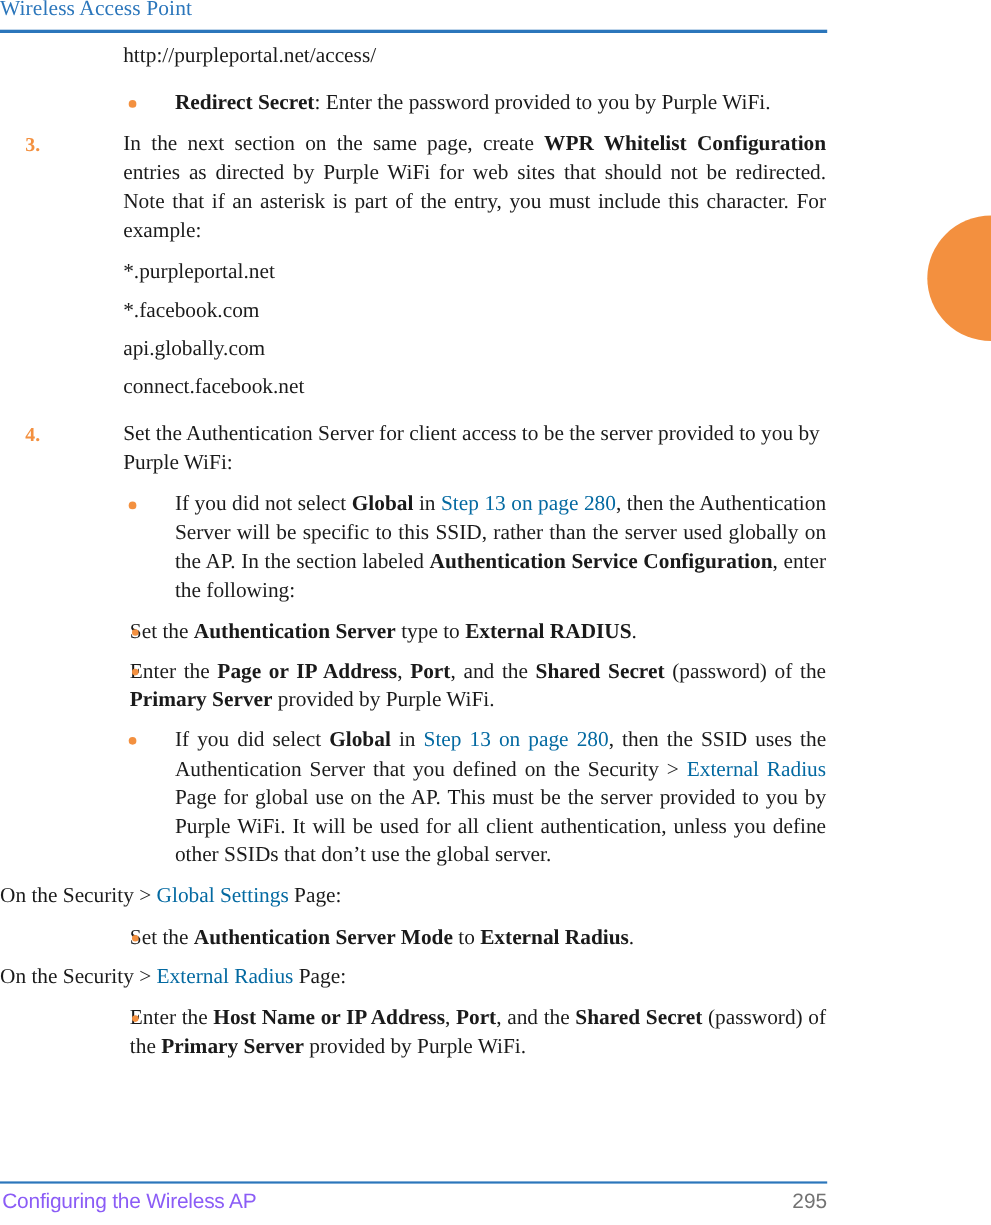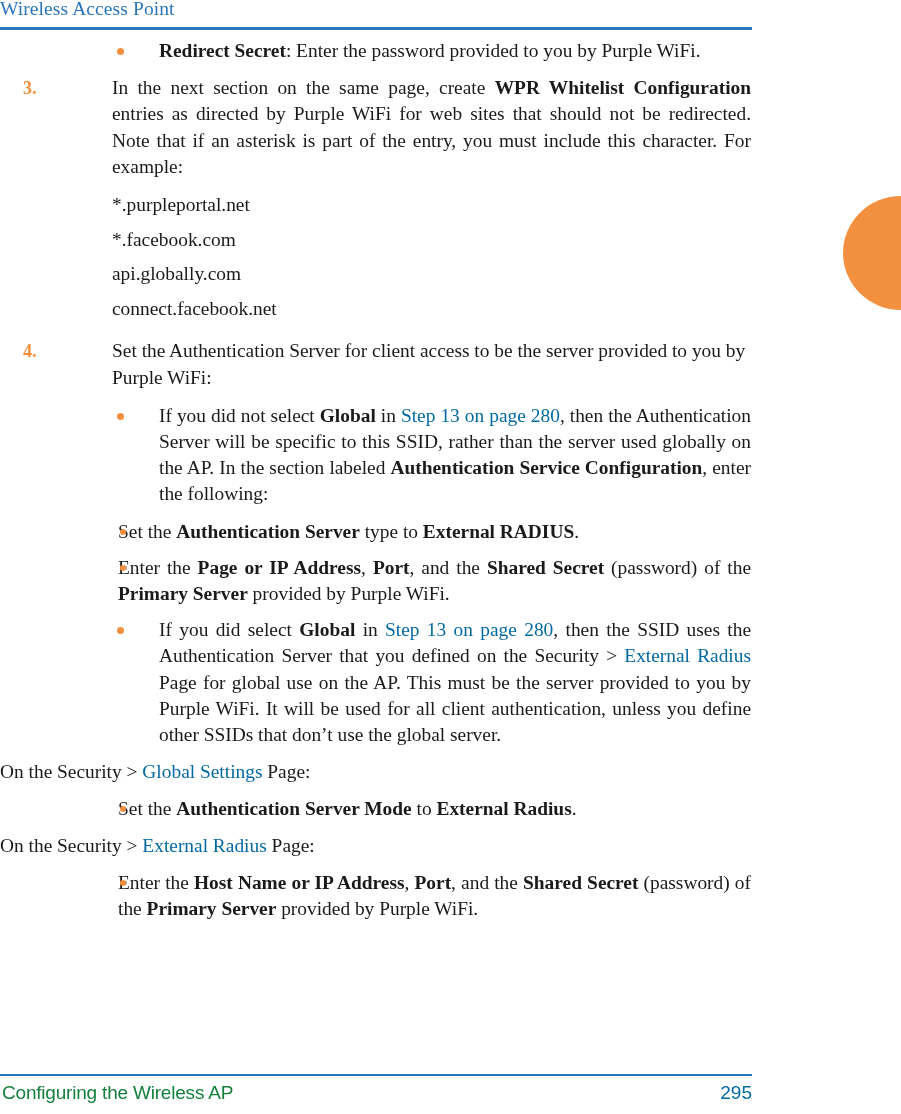--- a/index.html
+++ b/index.html
@@ -158,46 +158,47 @@
     width: 752px;
     height: 1.6px;
     background: #2b76bb;
   }
   .footer-left {
     position: absolute;
     left: 2px;
     top: 12px;
     font-family: "Liberation Sans Narrow", "Liberation Sans", "DejaVu Sans", sans-serif;
     font-size: 19px;
-    color: #15803d;
+    color: #8b5cf6;
     letter-spacing: -0.2px;
     white-space: nowrap;
   }
   .footer-right {
     position: absolute;
     right: 8px;
     top: 12px;
     font-family: "Liberation Sans Narrow", "Liberation Sans", "DejaVu Sans", sans-serif;
     font-size: 19px;
-    color: #0369a1;
+    color: #737373;
     white-space: nowrap;
   }
 </style>
 </head>
 <body>
 
 <div class="page-header">
   <div class="page-header-title">Wireless Access Point</div>
   <div class="header-rule"></div>
 </div>
 
 <div class="edge-tab"></div>
 
 <div class="content">
 
+  <div class="txt plain-line url-line">http://purpleportal.net/access/</div>
 
   <div class="bullet-row txt">
     <span class="dot"></span>
     <span><b>Redirect Secret</b><span>: Enter the password provided to you by Purple WiFi.</span></span>
   </div>
 
   <div class="step-row txt justify">
     <span class="step-num">3.</span>
     <span><span>In the next section on the same page, create </span><b>WPR Whitelist Configuration</b><span> entries as directed by Purple WiFi for web sites that should not be redirected. Note that if an asterisk is part of the entry, you must include this character. For example:</span></span>
   </div>

